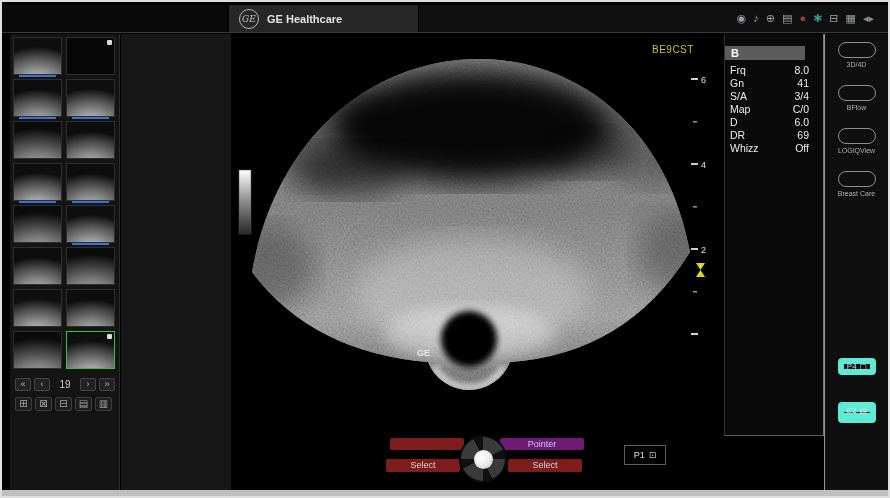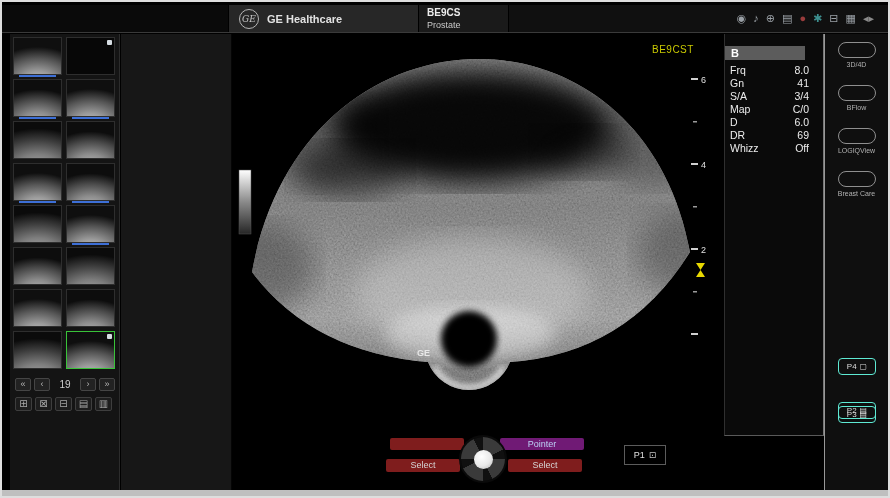--- a/index.html
+++ b/index.html
@@ -61,38 +61,34 @@
   
   .param-panel{position:absolute;left:722px;top:32px;width:100px;height:402px;background:#0a0a0a;border-left:1px solid #2f2f2f;border-right:1px solid #787878;border-bottom:1px solid #5a5a5a;padding-top:5px}
   .prow{display:flex;justify-content:space-between;align-items:center;height:13px;padding:0 14px 0 5px;font-size:10.5px;color:#ececec}
   .mode-header{margin:7px 0 3px;width:80px;background:#5c5c5c;color:#fff;font-weight:bold;font-size:11px;line-height:12px;padding:1px 0 1px 6px}
 
   
   .right-toolbar{position:absolute;left:822px;top:32px;width:64px;height:460px;background:#0f0f0f;border-left:1px solid #989898;padding-top:8px}
   .modewrap{margin-bottom:17px}
   .hwbtn{width:38px;height:16px;border:1px solid #8f8f8f;border-radius:8px;margin:0 auto}
   .hwlabel{margin-top:3px;text-align:center;font-size:7px;color:#b2b2b2}
-  .pbtn{position:absolute;left:13px;width:38px;height:17px;border:1px solid #5eead4;border-radius:4px;display:flex;align-items:center;justify-content:center;gap:3px;font-size:8px;color:#dcdcdc}
+  .pbtn{position:absolute;left:13px;width:38px;height:17px;border:6px solid #5eead4;border-radius:4px;display:flex;align-items:center;justify-content:center;gap:3px;font-size:8px;color:#dcdcdc}
 
   .bottom-strip{position:absolute;left:0;right:0;bottom:0;height:6px;background:#bfbfbf}
 </style>
 </head>
 <body>
 
 <div class="screen">
 
   <div class="topbar">
     <div class="tb-s tb-empty"></div>
     <div class="tb-s tb-brand">
       <span class="ge-logo">GE</span>
       <span class="tb-brandname">GE Healthcare</span>
-    </div>
-    <div class="tb-s tb-probe">
-      <span class="pp">BE9CS</span>
-      <span class="ps">Prostate</span>
     </div>
     <div class="tb-s tb-icons">
         <span class="sicon" style="color: rgb(154, 160, 166);">◉</span>
         <span class="sicon" style="color: rgb(154, 160, 166);">♪</span>
         <span class="sicon" style="color: rgb(154, 160, 166);">⊕</span>
         <span class="sicon" style="color: rgb(154, 160, 166);">▤</span>
         <span class="sicon" style="color: rgb(153, 60, 60);">●</span>
         <span class="sicon" style="color: rgb(61, 144, 144);">✱</span>
         <span class="sicon" style="color: rgb(154, 160, 166);">⊟</span>
         <span class="sicon" style="color: rgb(154, 160, 166);">▦</span>

